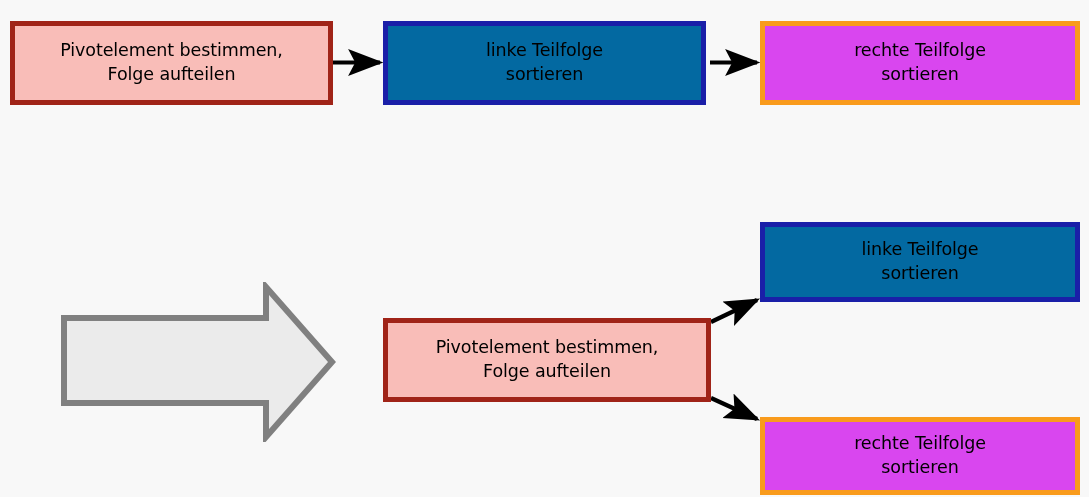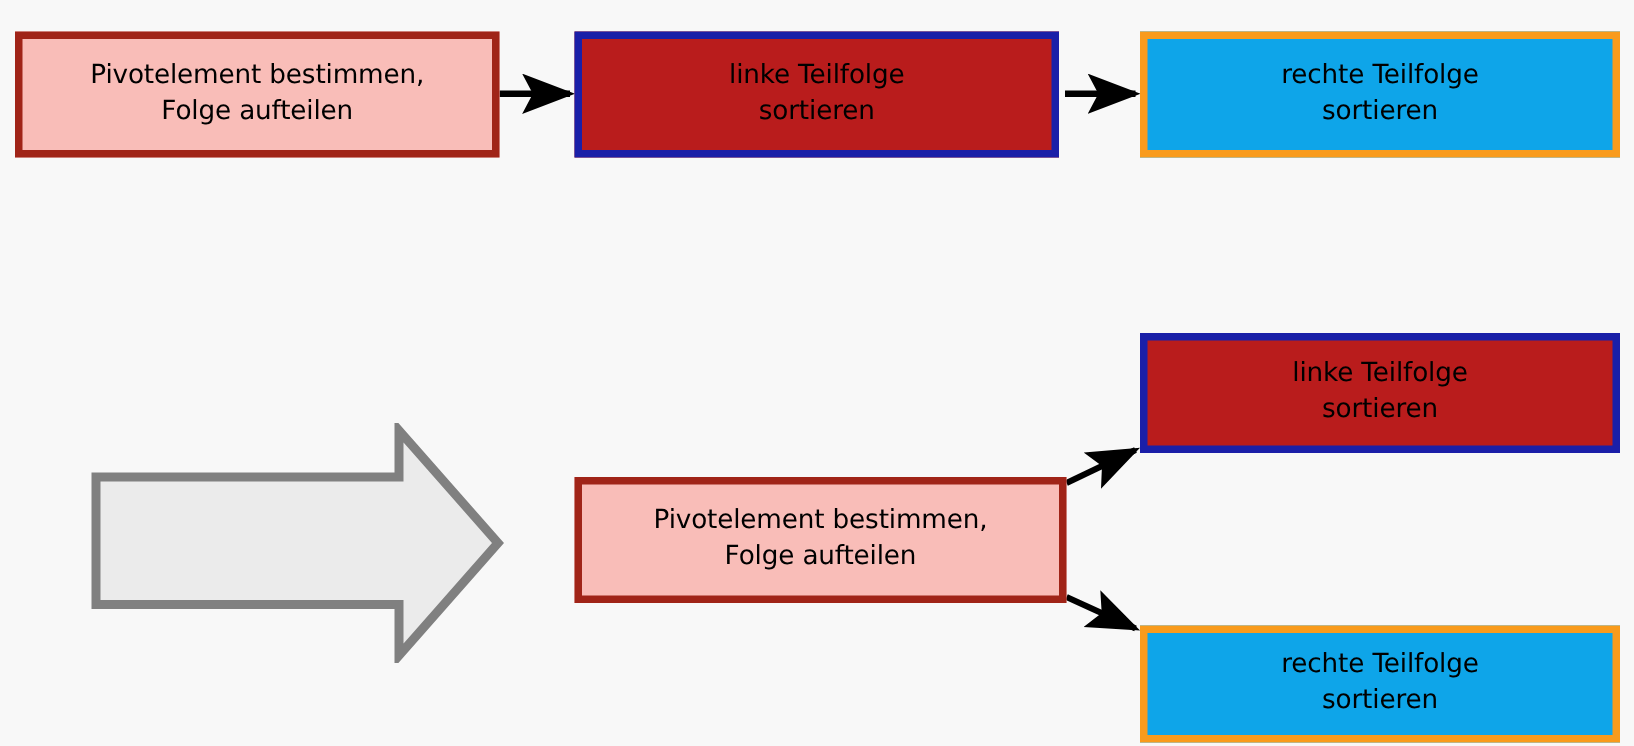--- a/index.html
+++ b/index.html
@@ -29,25 +29,25 @@
     line-height: 1.35;
     color: #000000;
     letter-spacing: -0.1px;
     white-space: pre-line;
   }
   .node-pink {
     background: #f9bdb8;
     border: 5px solid #a02418;
   }
   .node-blue {
-    background: #b91c1c;
+    background: #0369a1;
     border: 5px solid #1a1fa8;
   }
   .node-yellow {
-    background: #0ea5e9;
+    background: #d946ef;
     border: 5px solid #f99b1c;
   }
 
   
   #node-top-pink   { left: 10px;  top: 21px;  width: 323px; height: 84px; }
   #node-top-blue   { left: 383px; top: 21px;  width: 323px; height: 84px; }
   #node-top-yellow { left: 760px; top: 21px;  width: 320px; height: 84px; }
 
   
   #node-bot-pink   { left: 383px; top: 318px; width: 328px; height: 84px; }

